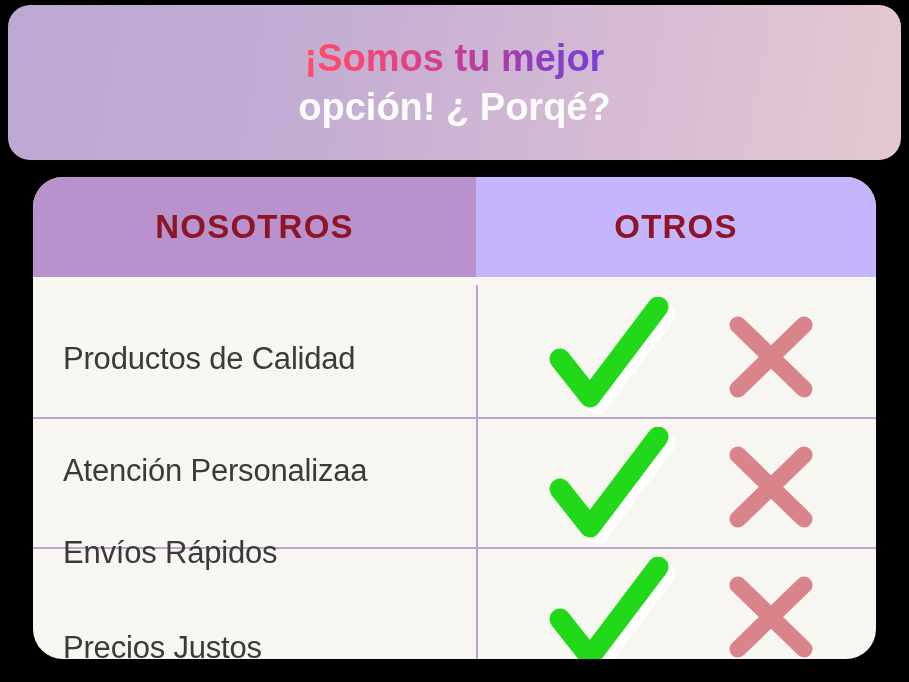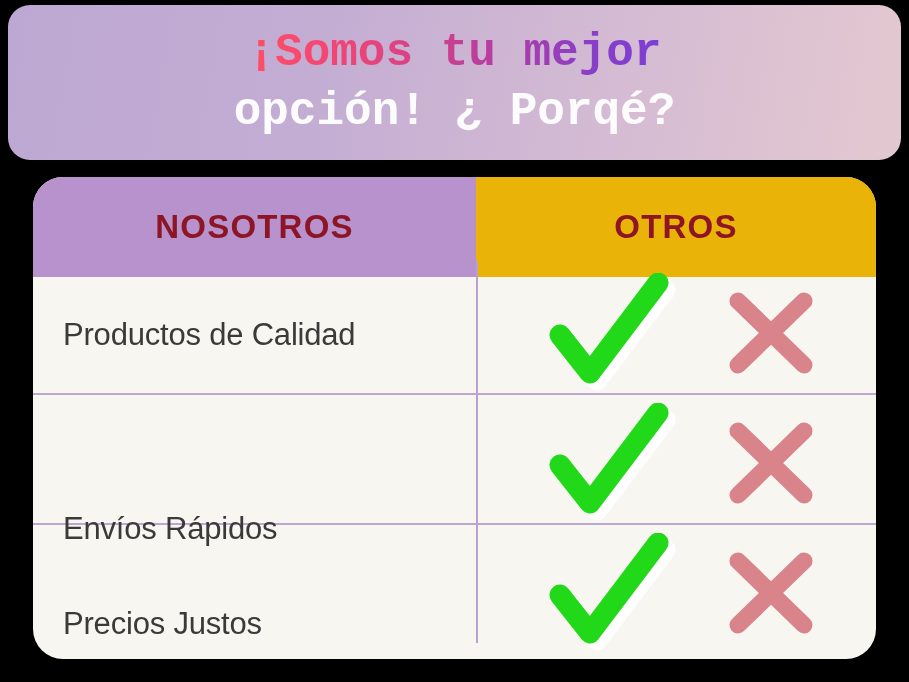--- a/index.html
+++ b/index.html
@@ -25,27 +25,26 @@
     height: 155px;
     border-radius: 22px;
     background: linear-gradient(100deg, #bda8d3 0%, #c3add3 35%, #d6bcd3 70%, #e4c8d0 100%);
     display: flex;
     flex-direction: column;
     align-items: center;
     justify-content: center;
     overflow: hidden;
   }
   .title-line {
-    font-size: 46px;
+    font-size: 38px;
     font-weight: bold;
     letter-spacing: 0px;
     line-height: 1.28;
     white-space: nowrap;
     text-align: center;
-    font-family: Liberation Mono, monospace;
   }
   .title-line-1 {
     background-image: linear-gradient(90deg, #fe4f64 0%, #f9486f 14%, #e2437f 34%, #b93d9e 58%, #8c3ec4 80%, #7a3fd6 100%);
     -webkit-background-clip: text;
     background-clip: text;
     color: transparent;
     -webkit-text-fill-color: transparent;
   }
   .title-line-2 {
     color: #fdfcfd;
@@ -79,34 +78,34 @@
     align-items: center;
     justify-content: center;
     height: 100%;
   }
   .head-cell-us {
     width: 443px;
     background: #b792cd;
   }
   .head-cell-them {
     width: 400px;
-    background: #eab308;
+    background: #c4b5fd;
   }
   .head-label {
     font-size: 33px;
     font-weight: bold;
     letter-spacing: 1.2px;
     color: #8d1526;
   }
 
   
   .table-body {
     position: absolute;
     left: 0;
-    top: 84px;
+    top: 108px;
     width: 100%;
     height: 382px;
   }
 
   
   .col-divider {
     position: absolute;
     left: 443px;
     top: 0;
     width: 2px;
@@ -187,20 +186,21 @@
     </div>
   </div>
 
   <div class="table-body">
 
     <div class="col-divider"></div>
     <div class="row-divider row-divider-1"></div>
     <div class="row-divider row-divider-2"></div>
 
     <div class="feature-label feature-label-0">Productos de Calidad</div>
+    <div class="feature-label feature-label-1">Atención Personalizaa</div>
     <div class="feature-label feature-label-2">Envíos Rápidos</div>
     <div class="feature-label feature-label-3">Precios Justos</div>
 
     <div class="mark-row mark-row-0">
       <div class="mark-check">
         <svg viewBox="0 0 130 120" xmlns="http://www.w3.org/2000/svg">
           <path d="M14 62 L44 100 L112 10" fill="none" stroke="#ffffff" stroke-width="21" stroke-linecap="round" stroke-linejoin="round" opacity="0.9" transform="translate(7,7)"></path>
           <path d="M14 62 L44 100 L112 10" fill="none" stroke="#22d919" stroke-width="21" stroke-linecap="round" stroke-linejoin="round"></path>
         </svg>
       </div>

